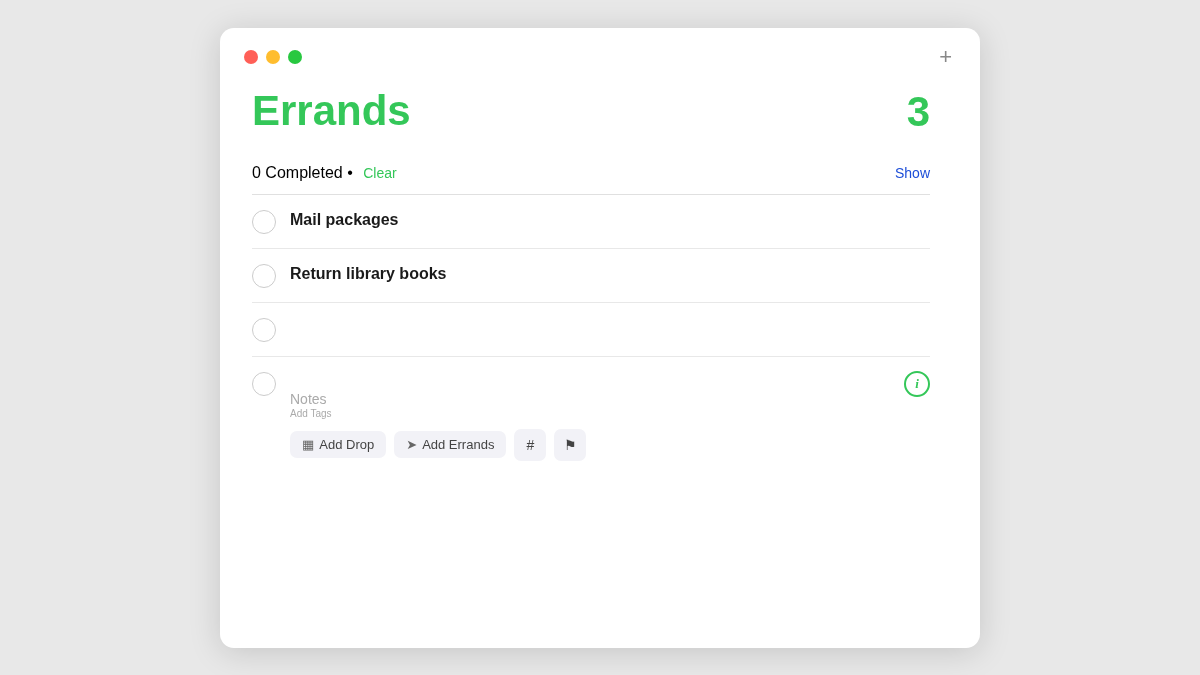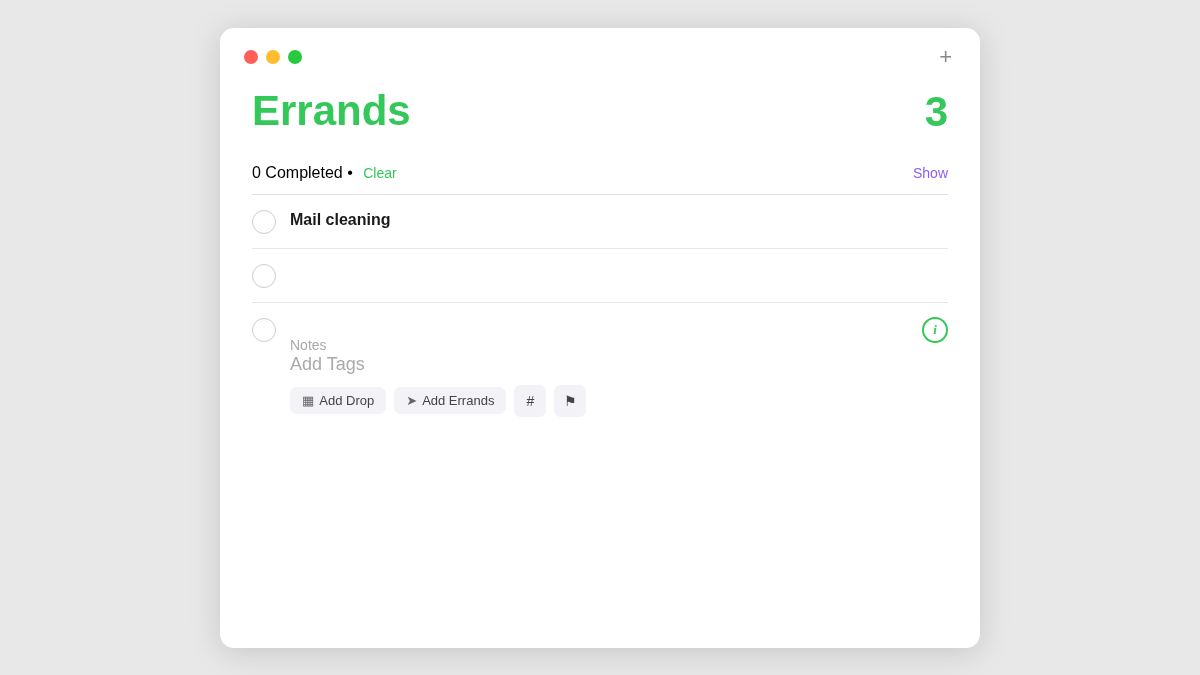--- a/index.html
+++ b/index.html
@@ -52,21 +52,21 @@
       background: none;
       border: none;
       font-size: 22px;
       color: #888;
       cursor: pointer;
       line-height: 1;
       padding: 0 4px;
     }
 
     .content {
-      padding: 10px 32px 24px 32px;
+      padding: 10px 50px 24px 32px;
     }
 
     .list-header {
       display: flex;
       justify-content: space-between;
       align-items: flex-start;
       margin-bottom: 14px;
     }
 
     .list-title {
@@ -96,21 +96,21 @@
       font-size: 14px;
       color: #34c759;
       cursor: pointer;
       margin-left: 6px;
     }
 
     .show-button {
       background: none;
       border: none;
       font-size: 14px;
-      color: #8b5cf6;
+      color: #1d4ed8;
       cursor: pointer;
     }
 
     .divider-top {
       border: none;
       border-top: 1px solid #e0e0e0;
       margin-bottom: 0;
     }
 
     .task-list {
@@ -152,21 +152,21 @@
       line-height: 1.4;
     }
 
     .task-notes {
       font-size: 14px;
       color: #aaa;
       margin-top: 20px;
     }
 
     .task-tags {
-      font-size: 18px;
+      font-size: 10px;
       color: #aaa;
       margin-top: 1px;
     }
 
     .task-actions {
       display: flex;
       gap: 8px;
       margin-top: 10px;
       align-items: center;
     }
@@ -251,24 +251,30 @@
       <button class="show-button">Show</button>
     </div>
 
     <hr class="divider-top">
 
     <ul class="task-list">
 
       <li class="task-item">
         <div class="task-checkbox"></div>
         <div class="task-body">
-          <div class="task-name">Mail cleaning</div>
+          <div class="task-name">Mail packages</div>
         </div>
       </li>
 
+      <li class="task-item">
+        <div class="task-checkbox"></div>
+        <div class="task-body">
+          <div class="task-name">Return library books</div>
+        </div>
+      </li>
 
       <li class="task-item">
         <div class="task-checkbox"></div>
       </li>
 
       <li class="task-item">
         <div class="task-checkbox"></div>
         <div class="task-body">
           <div class="task-notes">Notes</div>
           <div class="task-tags">Add Tags</div>

